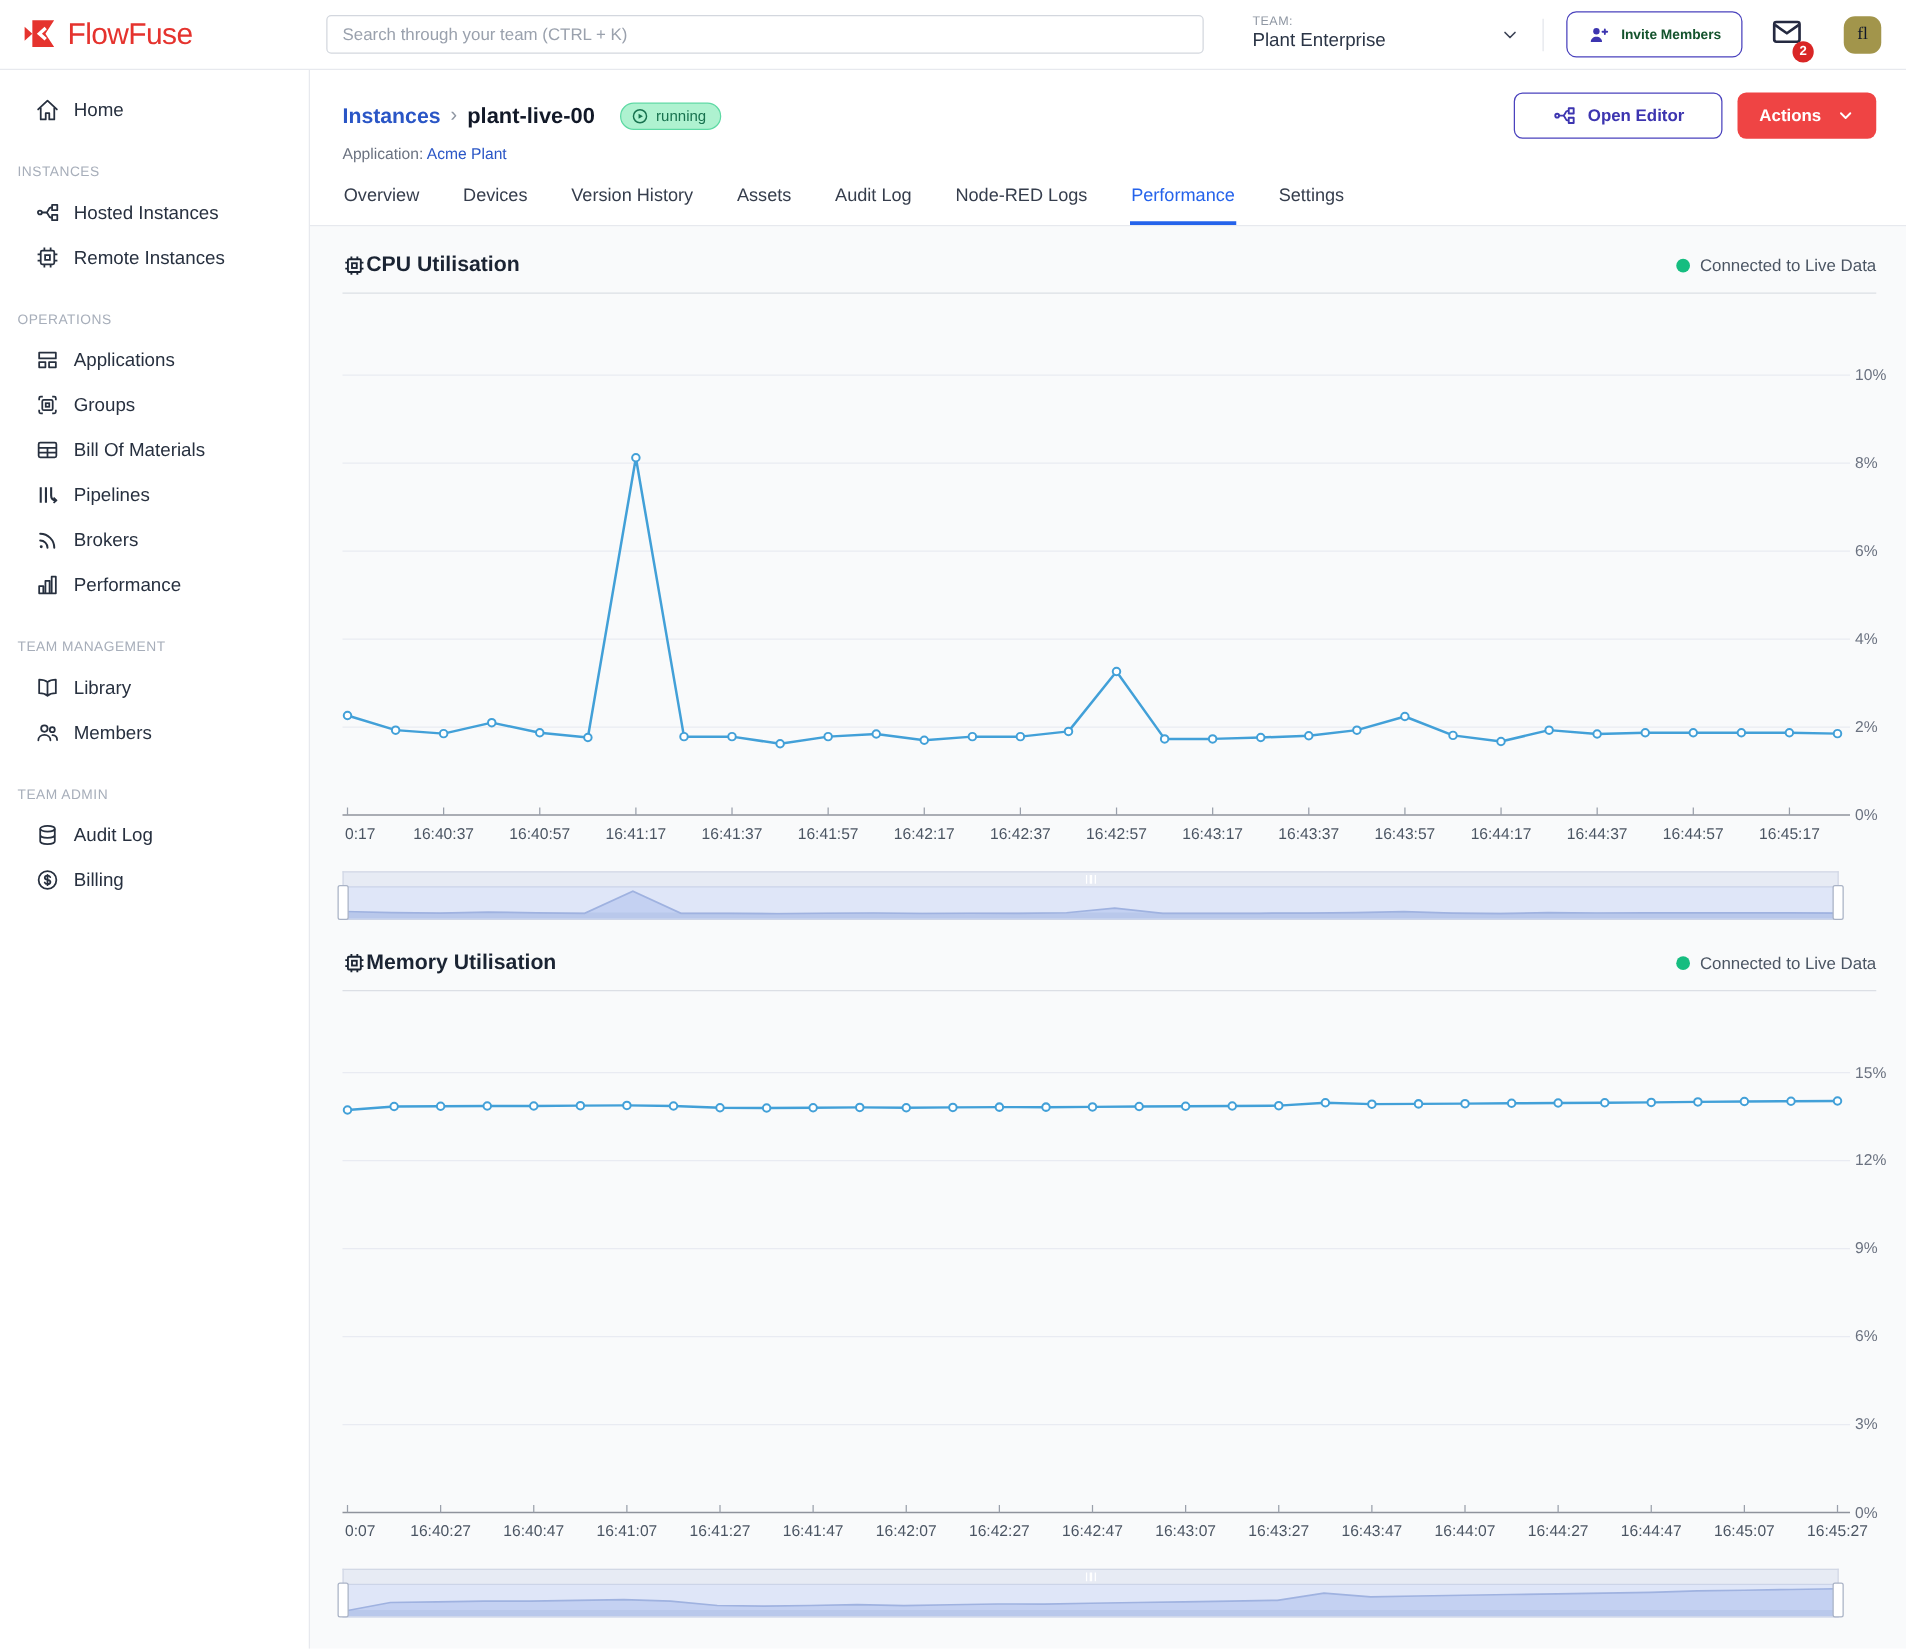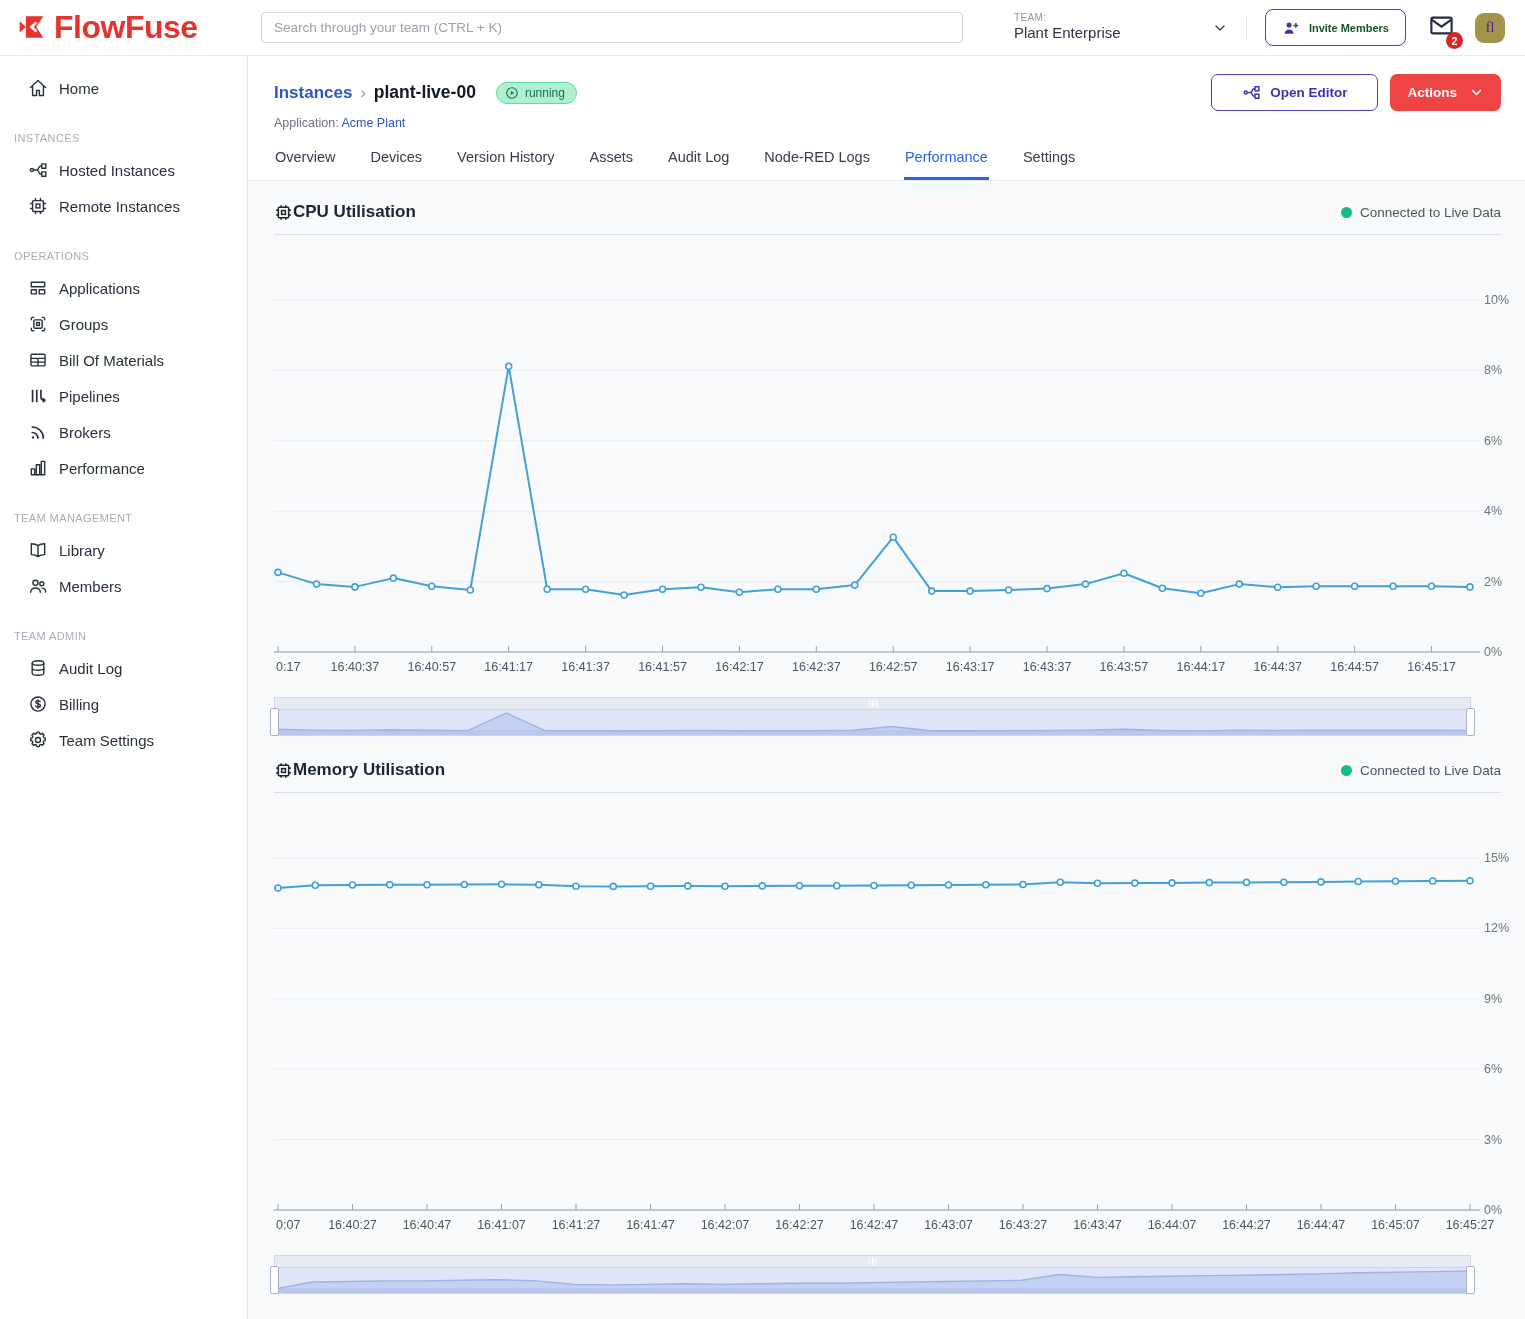--- a/index.html
+++ b/index.html
@@ -4,34 +4,34 @@
 <style>
   * { box-sizing: border-box; margin: 0; padding: 0; }
   html,body { width:1525px; height:1319px; overflow:hidden; }
   body { font-family:"Liberation Sans", sans-serif; background:#ffffff; color:#1f2937; }
 
   .app { display:grid; grid-template-columns:248px 1fr; grid-template-rows:56px 1fr; width:1525px; height:1319px; }
 
   
   .topbar { grid-column:1/3; display:flex; align-items:center; background:#fff; border-bottom:1px solid #e7e9ee; padding-right:20px; }
   .brand { width:248px; display:flex; align-items:center; gap:9px; padding-left:18px; cursor:pointer; }
-  .brand-text { font-size:32px; font-weight:700; color:#e5332e; letter-spacing:-0.5px; }
+  .brand-text { font-size:24px; font-weight:400; color:#e5332e; letter-spacing:-0.5px; }
   .search-wrap { margin-left:13px; }
   .search-wrap input { width:702px; height:31px; border:1px solid #d3d7de; border-radius:4px; padding:0 12px; font-size:13.5px; color:#374151; outline:none; font-family:"Liberation Sans",sans-serif; }
   .search-wrap input::placeholder { color:#9aa1ad; }
   .topbar-right { margin-left:auto; display:flex; align-items:center; }
   .team-select { width:214px; margin-left:34px; display:flex; align-items:center; justify-content:space-between; cursor:pointer; }
   .team-texts { display:flex; flex-direction:column; line-height:1.25; }
   .team-label { font-size:10px; color:#8f97a3; letter-spacing:.4px; }
   .team-name { font-size:15px; color:#2b3546; }
   .vdiv { width:1px; height:26px; background:#e3e6eb; margin:0 18px; }
   .invite-btn { display:flex; align-items:center; gap:9px; height:37px; padding:0 16px; background:#fff; border:1.6px solid #4a42bd; border-radius:8px; color:#14532d; font-size:11px; font-weight:700; cursor:pointer; font-family:"Liberation Sans",sans-serif; }
   .mail-wrap { position:relative; margin-left:22px; cursor:pointer; color:#252a41; }
   .mail-badge { position:absolute; right:-8px; bottom:-6px; background:#d92626; color:#fff; font-size:10.5px; font-weight:700; min-width:17px; height:17px; border-radius:9px; display:flex; align-items:center; justify-content:center; padding:0 4px; }
-  .avatar { width:30px; height:30px; margin-left:20px; border-radius:9px; background:#a2954b; color:#4c1d95; font-family:"Liberation Serif",serif; font-size:14px; display:flex; align-items:center; justify-content:center; cursor:pointer; }
+  .avatar { width:30px; height:30px; margin-left:32px; border-radius:9px; background:#a2954b; color:#0f172a; font-family:"Liberation Serif",serif; font-size:14px; display:flex; align-items:center; justify-content:center; cursor:pointer; }
 
   
   .sidebar { background:#fff; border-right:1px solid #e7e9ee; padding-top:14px; }
   .nav-item { display:flex; align-items:center; gap:11px; height:36px; padding-left:28px; font-size:15px; color:#27303f; cursor:pointer; }
   .nav-item svg { flex:0 0 auto; color:#27303f; }
   .nav-section { padding:26px 16px 8px 14px; font-size:11px; color:#a7aeba; letter-spacing:.4px; }
 
   
   .main { background:#f9fafb; overflow:hidden; }
   .page-head { background:#fff; padding:18px 24px 0 26px; border-bottom:1px solid #e7e9ee; }
@@ -238,29 +238,20 @@
       <span>Audit Log</span>
     </div>
     <div class="nav-item">
       <svg width="20" height="20" viewBox="0 0 24 24">
           <g fill="none" stroke="currentColor" stroke-width="1.7" stroke-linecap="round">
             <circle cx="12" cy="12" r="8.5"></circle>
             <path d="M12 7v10 M14.6 9.3c-.5-.9-1.4-1.4-2.6-1.4-1.5 0-2.6.8-2.6 2s1 1.7 2.6 1.9c1.6.2 2.8.8 2.8 2.1s-1.2 2.1-2.8 2.1c-1.3 0-2.3-.6-2.7-1.6"></path>
           </g>
         </svg>
       <span>Billing</span>
-    </div>
-    <div class="nav-item">
-      <svg width="20" height="20" viewBox="0 0 24 24">
-          <g fill="none" stroke="currentColor" stroke-width="1.7" stroke-linejoin="round">
-            <circle cx="12" cy="12" r="3"></circle>
-            <path d="M10.2 4.2l.4-1.7h2.8l.4 1.7 1.8.8 1.6-1 2 2-1 1.6.8 1.8 1.7.4v2.8l-1.7.4-.8 1.8 1 1.6-2 2-1.6-1-1.8.8-.4 1.7h-2.8l-.4-1.7-1.8-.8-1.6 1-2-2 1-1.6-.8-1.8-1.7-.4v-2.8l1.7-.4.8-1.8-1-1.6 2-2 1.6 1z"></path>
-          </g>
-        </svg>
-      <span>Team Settings</span>
     </div>
   </aside>
 
   <main class="main">
     <div class="page-head">
       <div class="crumb-row">
         <span class="crumb-link">Instances</span>
         <span class="crumb-sep"></span>
         <span class="crumb-current">plant-live-00</span>
         <span class="status-badge">

